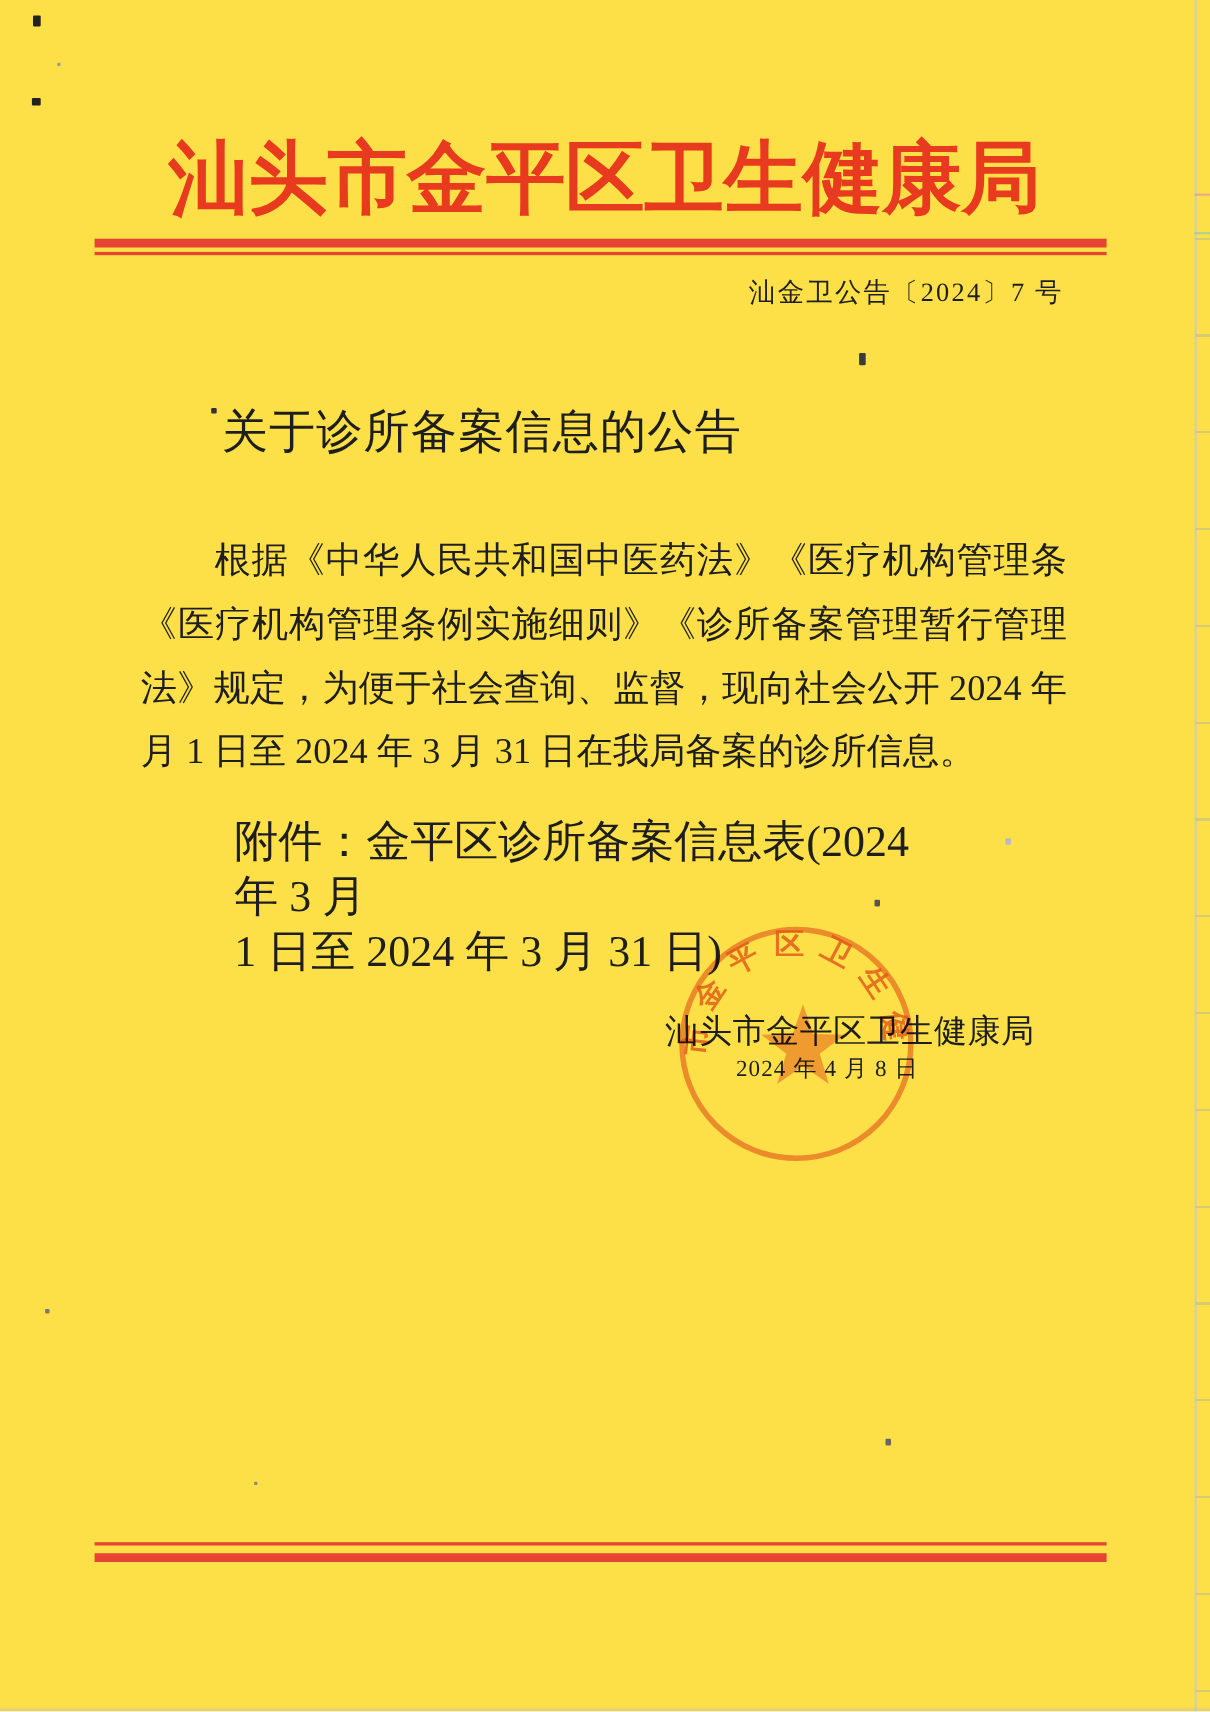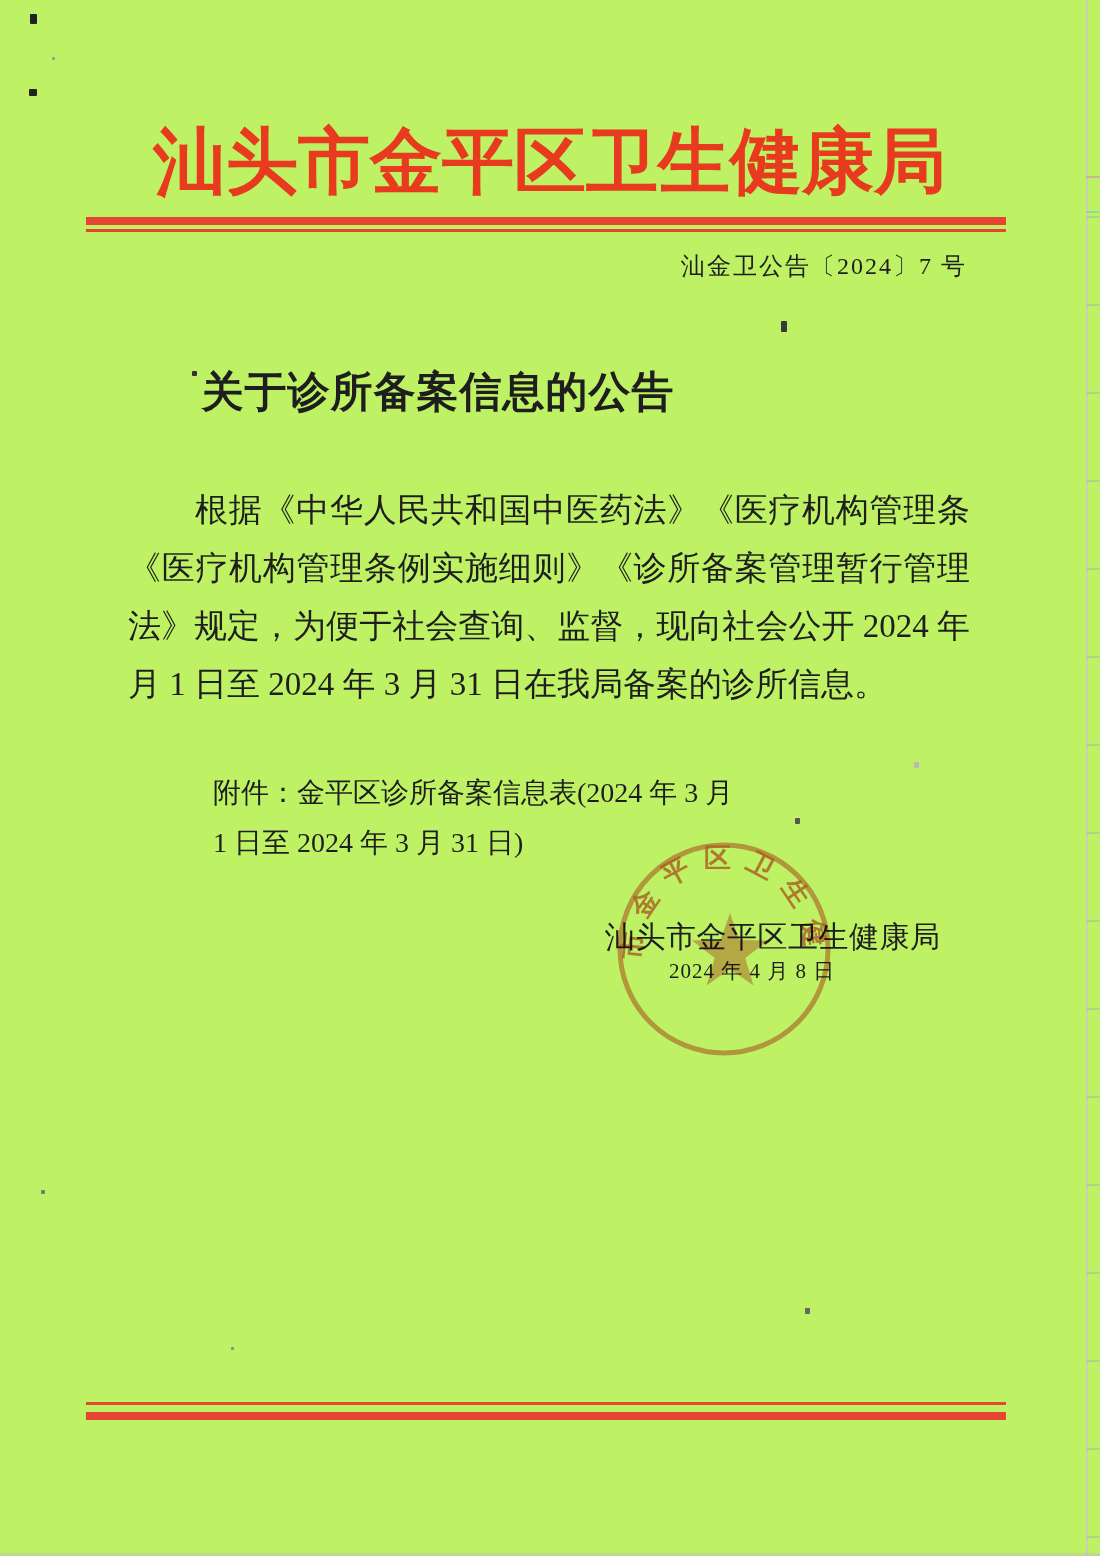--- a/index.html
+++ b/index.html
@@ -1,19 +1,19 @@
 <!DOCTYPE html>
 <html><head>
 <meta charset="utf-8">
 <style>
   html,body{margin:0;padding:0;background:#ffffff;}
   .page{
     position:relative;
     width:1100px;height:1556px;
-    background:#bef264;
+    background:#fde047;
     overflow:hidden;
     font-family:"Liberation Serif","DejaVu Serif",serif;
     color:#1e1e1e;
   }
   
   .agency-header{
     position:absolute;left:0;top:123px;width:100%;
     text-align:center;
     font-size:72px;font-weight:bold;line-height:1.1;
     color:#e73a1e;
@@ -25,33 +25,33 @@
   .rule-bot-thin{top:1402px;height:3px;}
   .rule-bot-thick{top:1412px;height:8px;}
   .doc-number{
     position:absolute;right:133px;top:250px;
     font-size:24px;letter-spacing:2px;
   }
   
   .notice-title{
     position:absolute;left:0;top:364px;width:876px;
     text-align:center;
-    font-size:42px;font-weight:bold;letter-spacing:1px;
+    font-size:42px;font-weight:normal;letter-spacing:1px;
   }
   
   .body-block{
     position:absolute;left:128px;top:481px;width:842px;
     font-size:33px;line-height:58px;
   }
   .bline{height:58px;overflow:hidden;text-align:justify;text-align-last:justify;}
   .bline.indent{padding-left:67px;box-sizing:border-box;}
   .bline.last{text-align:center;text-align-last:left;}
   .attachment-block{
     position:absolute;left:213px;top:740px;width:620px;
-    font-size:28px;line-height:50px;margin-top:28px;
+    font-size:40px;line-height:50px;
   }
   
   .signoff-agency{
     position:absolute;left:605px;top:917px;
     font-size:30px;letter-spacing:0.5px;
   }
   .signoff-date{
     position:absolute;left:669px;top:957px;
     font-size:21px;letter-spacing:1px;
   }

